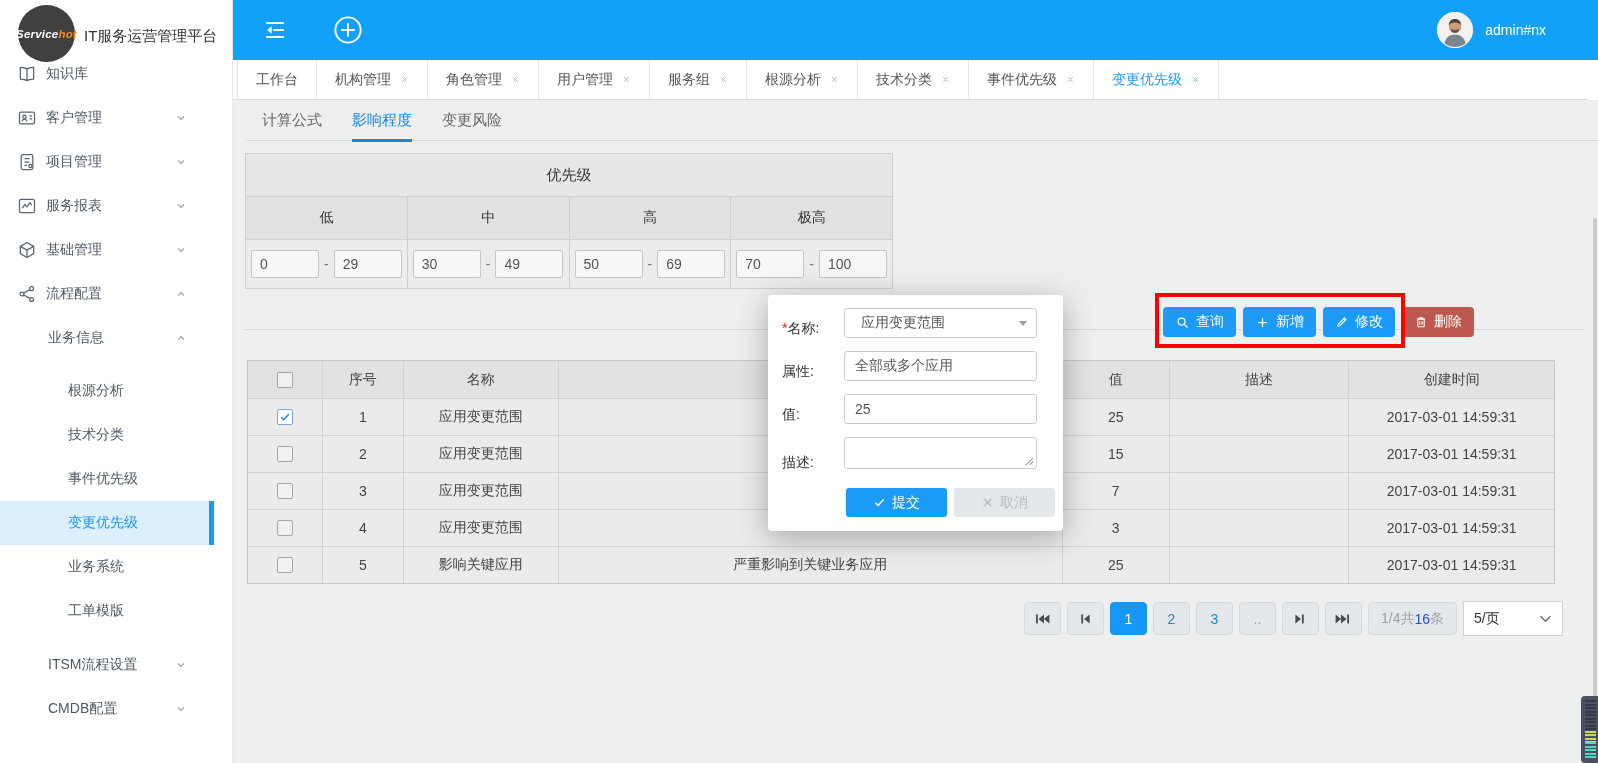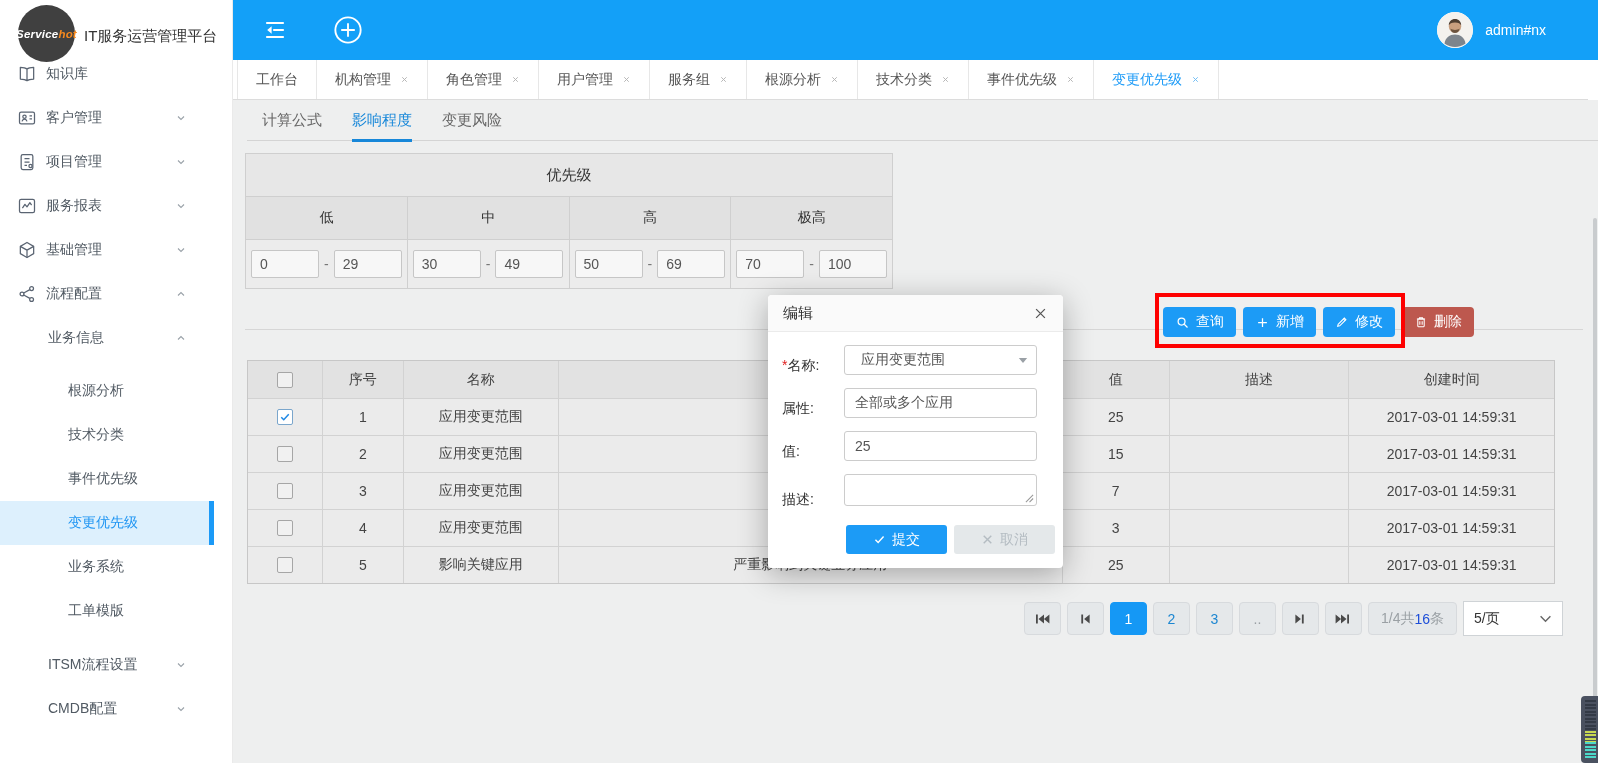--- a/index.html
+++ b/index.html
@@ -551,28 +551,20 @@
       <span>5/页</span>
       <span>
           <svg viewBox="0 0 14 9" width="13" height="8" fill="none" stroke="#666" stroke-width="1.6">
             <path d="M1.5 1.5L7 7l5.5-5.5"></path>
           </svg>
         </span>
     </div>
   </div>
 
   <div class="modal">
-    <div class="modal-h">
-      <span class="modal-title">编辑</span>
-      <span class="modal-close">
-        <svg viewBox="0 0 24 24" width="15" height="15" fill="none" stroke="#555" stroke-width="2">
-            <path d="M5 5l14 14M19 5L5 19"></path>
-          </svg>
-      </span>
-    </div>
     <div class="mrow">
       <span class="mlabel"><span class="req">*</span><span>名称:</span></span>
       <div class="mselect">
         <span>应用变更范围</span>
         <span class="car">
             <svg viewBox="0 0 12 8" width="10" height="7">
               <path d="M1 1h10L6 7z" fill="#9aa0a6"></path>
             </svg>
           </span>
       </div>

